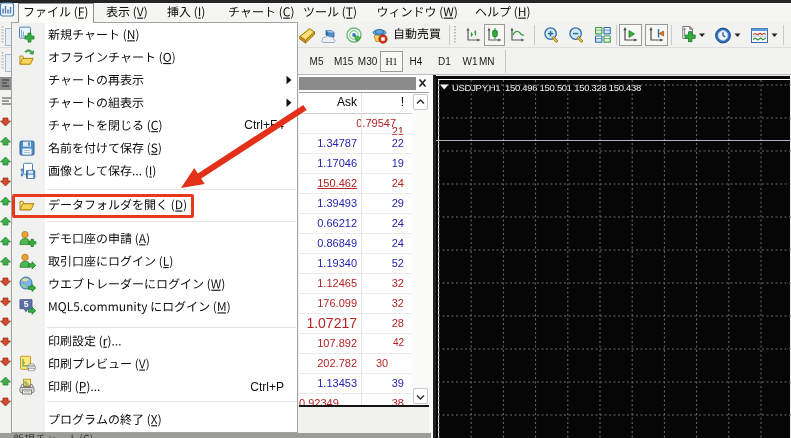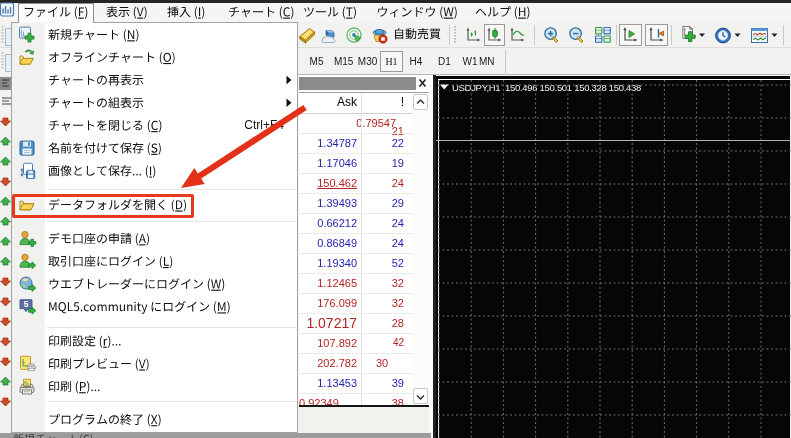--- a/index.html
+++ b/index.html
@@ -99,20 +99,21 @@
 <div style="position:absolute;left:789.5px;top:76px;width:1.5px;height:362px;background:#ededed;"></div>
 <div style="position:absolute;left:452px;top:81.5px;width:290px;height:12px;font-size:9.5px;color:#f2f2f2;text-align:left;line-height:12px;letter-spacing:-0.3px;white-space:nowrap">USDJPY,H1&nbsp; 150.496 150.501 150.328 150.438</div>
 <div style="position:absolute;left:0px;top:433px;width:431px;height:5px;background:#9c9c9a;"></div>
 <div style="position:absolute;left:5px;top:28px;width:6px;height:16px;background:#e8eef5;border:1px solid #a8bacc"></div>
 <div style="position:absolute;left:5px;top:54px;width:6px;height:16px;background:#e8eef5;border:1px solid #a8bacc"></div>
 <div style="position:absolute;left:0px;top:77px;width:11px;height:13px;background:#8b8b8b;"></div>
 <div style="position:absolute;left:11px;top:22px;width:287px;height:411px;background:#ffffff;border:1px solid #a3a3a3;box-sizing:border-box"></div>
 <div style="position:absolute;left:19px;top:22px;width:74px;height:1.5px;background:#fbfbfa;"></div>
 <div style="position:absolute;left:12px;top:23px;width:33px;height:409px;background:#f1f1ef;"></div>
 <div style="position:absolute;left:180px;top:117.4px;width:104px;height:16px;font-size:12px;color:#111111;text-align:right;line-height:16px;">Ctrl+F4</div>
+<div style="position:absolute;left:180px;top:378.5px;width:104px;height:16px;font-size:12px;color:#111111;text-align:right;line-height:16px;">Ctrl+P</div>
 <div style="position:absolute;left:47px;top:189px;width:249px;height:1px;background:#e4e4e2"></div>
 <div style="position:absolute;left:47px;top:221.3px;width:249px;height:1px;background:#e4e4e2"></div>
 <div style="position:absolute;left:47px;top:327px;width:249px;height:1px;background:#e4e4e2"></div>
 <div style="position:absolute;left:47px;top:400.7px;width:249px;height:1px;background:#e4e4e2"></div>
 <div style="position:absolute;left:12px;top:194px;width:182px;height:24px;border:3px solid #e8391f;border-radius:2px;box-sizing:border-box"></div>
 <svg width="791" height="438" viewBox="0 0 791 438" style="position:absolute;left:0;top:0">
 <path d="M33.3 8.3 32.6 7.9C32.4 7.9 32.1 7.9 32.0 7.9C31.4 7.9 26.6 7.9 25.9 7.9C25.5 7.9 25.1 7.9 24.7 7.8V8.9C25.1 8.9 25.5 8.9 25.9 8.9C26.6 8.9 31.4 8.9 32.1 8.9C31.9 10.0 31.4 11.7 30.5 12.8C29.5 14.1 28.1 15.1 25.8 15.7L26.6 16.6C28.8 15.9 30.3 14.8 31.4 13.3C32.3 12.1 32.9 10.2 33.2 8.9C33.2 8.7 33.2 8.5 33.3 8.3ZM45.4 10.2 44.8 9.7C44.7 9.8 44.4 9.8 44.2 9.8C43.6 9.8 38.7 9.8 38.3 9.8C37.9 9.8 37.5 9.8 37.1 9.7V10.7C37.5 10.7 37.9 10.7 38.3 10.7C38.7 10.7 43.3 10.7 44.0 10.7C43.6 11.3 42.8 12.3 41.9 12.8L42.7 13.4C43.8 12.6 44.8 11.1 45.1 10.6C45.2 10.5 45.3 10.3 45.4 10.2ZM41.3 11.5H40.3C40.3 11.7 40.4 12.0 40.4 12.2C40.4 13.8 40.1 15.1 38.5 16.2C38.3 16.4 38.0 16.5 37.7 16.6L38.6 17.2C41.1 15.8 41.3 14.0 41.3 11.5ZM48.0 12.0 48.5 12.9C50.2 12.4 51.8 11.7 53.1 10.9V15.4C53.1 15.8 53.0 16.4 53.0 16.7H54.2C54.1 16.4 54.1 15.8 54.1 15.4V10.3C55.3 9.5 56.4 8.6 57.4 7.6L56.6 6.9C55.7 7.9 54.5 8.9 53.3 9.7C51.9 10.6 50.1 11.4 48.0 12.0ZM65.3 16.0 65.9 16.6C66.0 16.5 66.1 16.4 66.3 16.3C67.7 15.6 69.4 14.4 70.4 13.0L69.9 12.2C68.9 13.5 67.5 14.6 66.4 15.1C66.4 14.7 66.4 8.9 66.4 8.2C66.4 7.7 66.4 7.4 66.4 7.3H65.3C65.3 7.4 65.4 7.7 65.4 8.2C65.4 8.9 65.4 14.8 65.4 15.4C65.4 15.6 65.3 15.9 65.3 16.0ZM59.8 16.0 60.7 16.6C61.7 15.8 62.5 14.6 62.8 13.3C63.2 12.1 63.2 9.5 63.2 8.2C63.2 7.8 63.2 7.5 63.3 7.3H62.2C62.2 7.6 62.2 7.9 62.2 8.2C62.2 9.5 62.2 11.9 61.9 13.0C61.5 14.2 60.8 15.3 59.8 16.0ZM76.6 18.7 77.2 18.4C76.2 16.6 75.7 14.6 75.7 12.6C75.7 10.5 76.2 8.5 77.2 6.8L76.6 6.5C75.5 8.3 74.8 10.2 74.8 12.6C74.8 14.9 75.5 16.9 76.6 18.7ZM79.0 16.3H80.1V12.4H83.4V11.4H80.1V8.4H84.0V7.5H79.0ZM85.6 18.7C86.7 16.9 87.3 14.9 87.3 12.6C87.3 10.2 86.7 8.3 85.6 6.5L84.9 6.8C85.9 8.5 86.4 10.5 86.4 12.6C86.4 14.6 85.9 16.6 84.9 18.4Z" fill="#111111"></path>
 <rect x="78.2" y="17.6" width="5.6" height="1.1" fill="#111111"></rect>
 <path d="M107.7 16.4 108.0 17.3C109.4 16.9 111.5 16.4 113.4 15.9L113.3 15.1L110.3 15.8V13.1C110.9 12.7 111.6 12.2 112.1 11.7C112.9 14.4 114.5 16.3 117.0 17.2C117.1 17.0 117.4 16.6 117.6 16.4C116.3 16.0 115.2 15.3 114.4 14.3C115.2 13.8 116.2 13.2 116.9 12.6L116.2 12.0C115.6 12.6 114.7 13.2 113.9 13.7C113.5 13.1 113.2 12.4 112.9 11.6H117.2V10.8H112.4V9.7H116.4V9.0H112.4V8.0H116.8V7.2H112.4V6.2H111.5V7.2H107.2V8.0H111.5V9.0H107.7V9.7H111.5V10.8H106.8V11.6H110.9C109.7 12.6 107.9 13.5 106.3 13.9C106.5 14.1 106.8 14.5 106.9 14.7C107.7 14.4 108.6 14.1 109.4 13.6V16.0ZM120.8 12.1C120.3 13.4 119.4 14.8 118.4 15.6C118.6 15.7 119.1 16.0 119.2 16.2C120.2 15.2 121.1 13.8 121.7 12.3ZM126.2 12.5C127.1 13.6 128.0 15.2 128.3 16.2L129.2 15.8C128.8 14.8 127.9 13.2 127.0 12.1ZM119.8 7.1V8.0H128.2V7.1ZM118.7 10.0V10.9H123.5V16.1C123.5 16.3 123.5 16.3 123.2 16.3C123.0 16.3 122.2 16.3 121.4 16.3C121.6 16.6 121.7 17.0 121.7 17.2C122.8 17.2 123.5 17.2 123.9 17.1C124.4 16.9 124.5 16.7 124.5 16.1V10.9H129.3V10.0ZM135.6 18.7 136.2 18.4C135.2 16.6 134.7 14.6 134.7 12.6C134.7 10.5 135.2 8.5 136.2 6.8L135.6 6.5C134.5 8.3 133.8 10.2 133.8 12.6C133.8 14.9 134.5 16.9 135.6 18.7ZM139.6 16.3H140.8L143.6 7.5H142.5L141.1 12.3C140.8 13.3 140.6 14.1 140.2 15.2H140.2C139.9 14.1 139.6 13.3 139.3 12.3L137.9 7.5H136.8ZM144.8 18.7C145.9 16.9 146.6 14.9 146.6 12.6C146.6 10.2 145.9 8.3 144.8 6.5L144.1 6.8C145.2 8.5 145.7 10.5 145.7 12.6C145.7 14.6 145.2 16.6 144.1 18.4Z" fill="#111111"></path>
 <rect x="137.2" y="17.6" width="5.9" height="1.1" fill="#111111"></rect>

